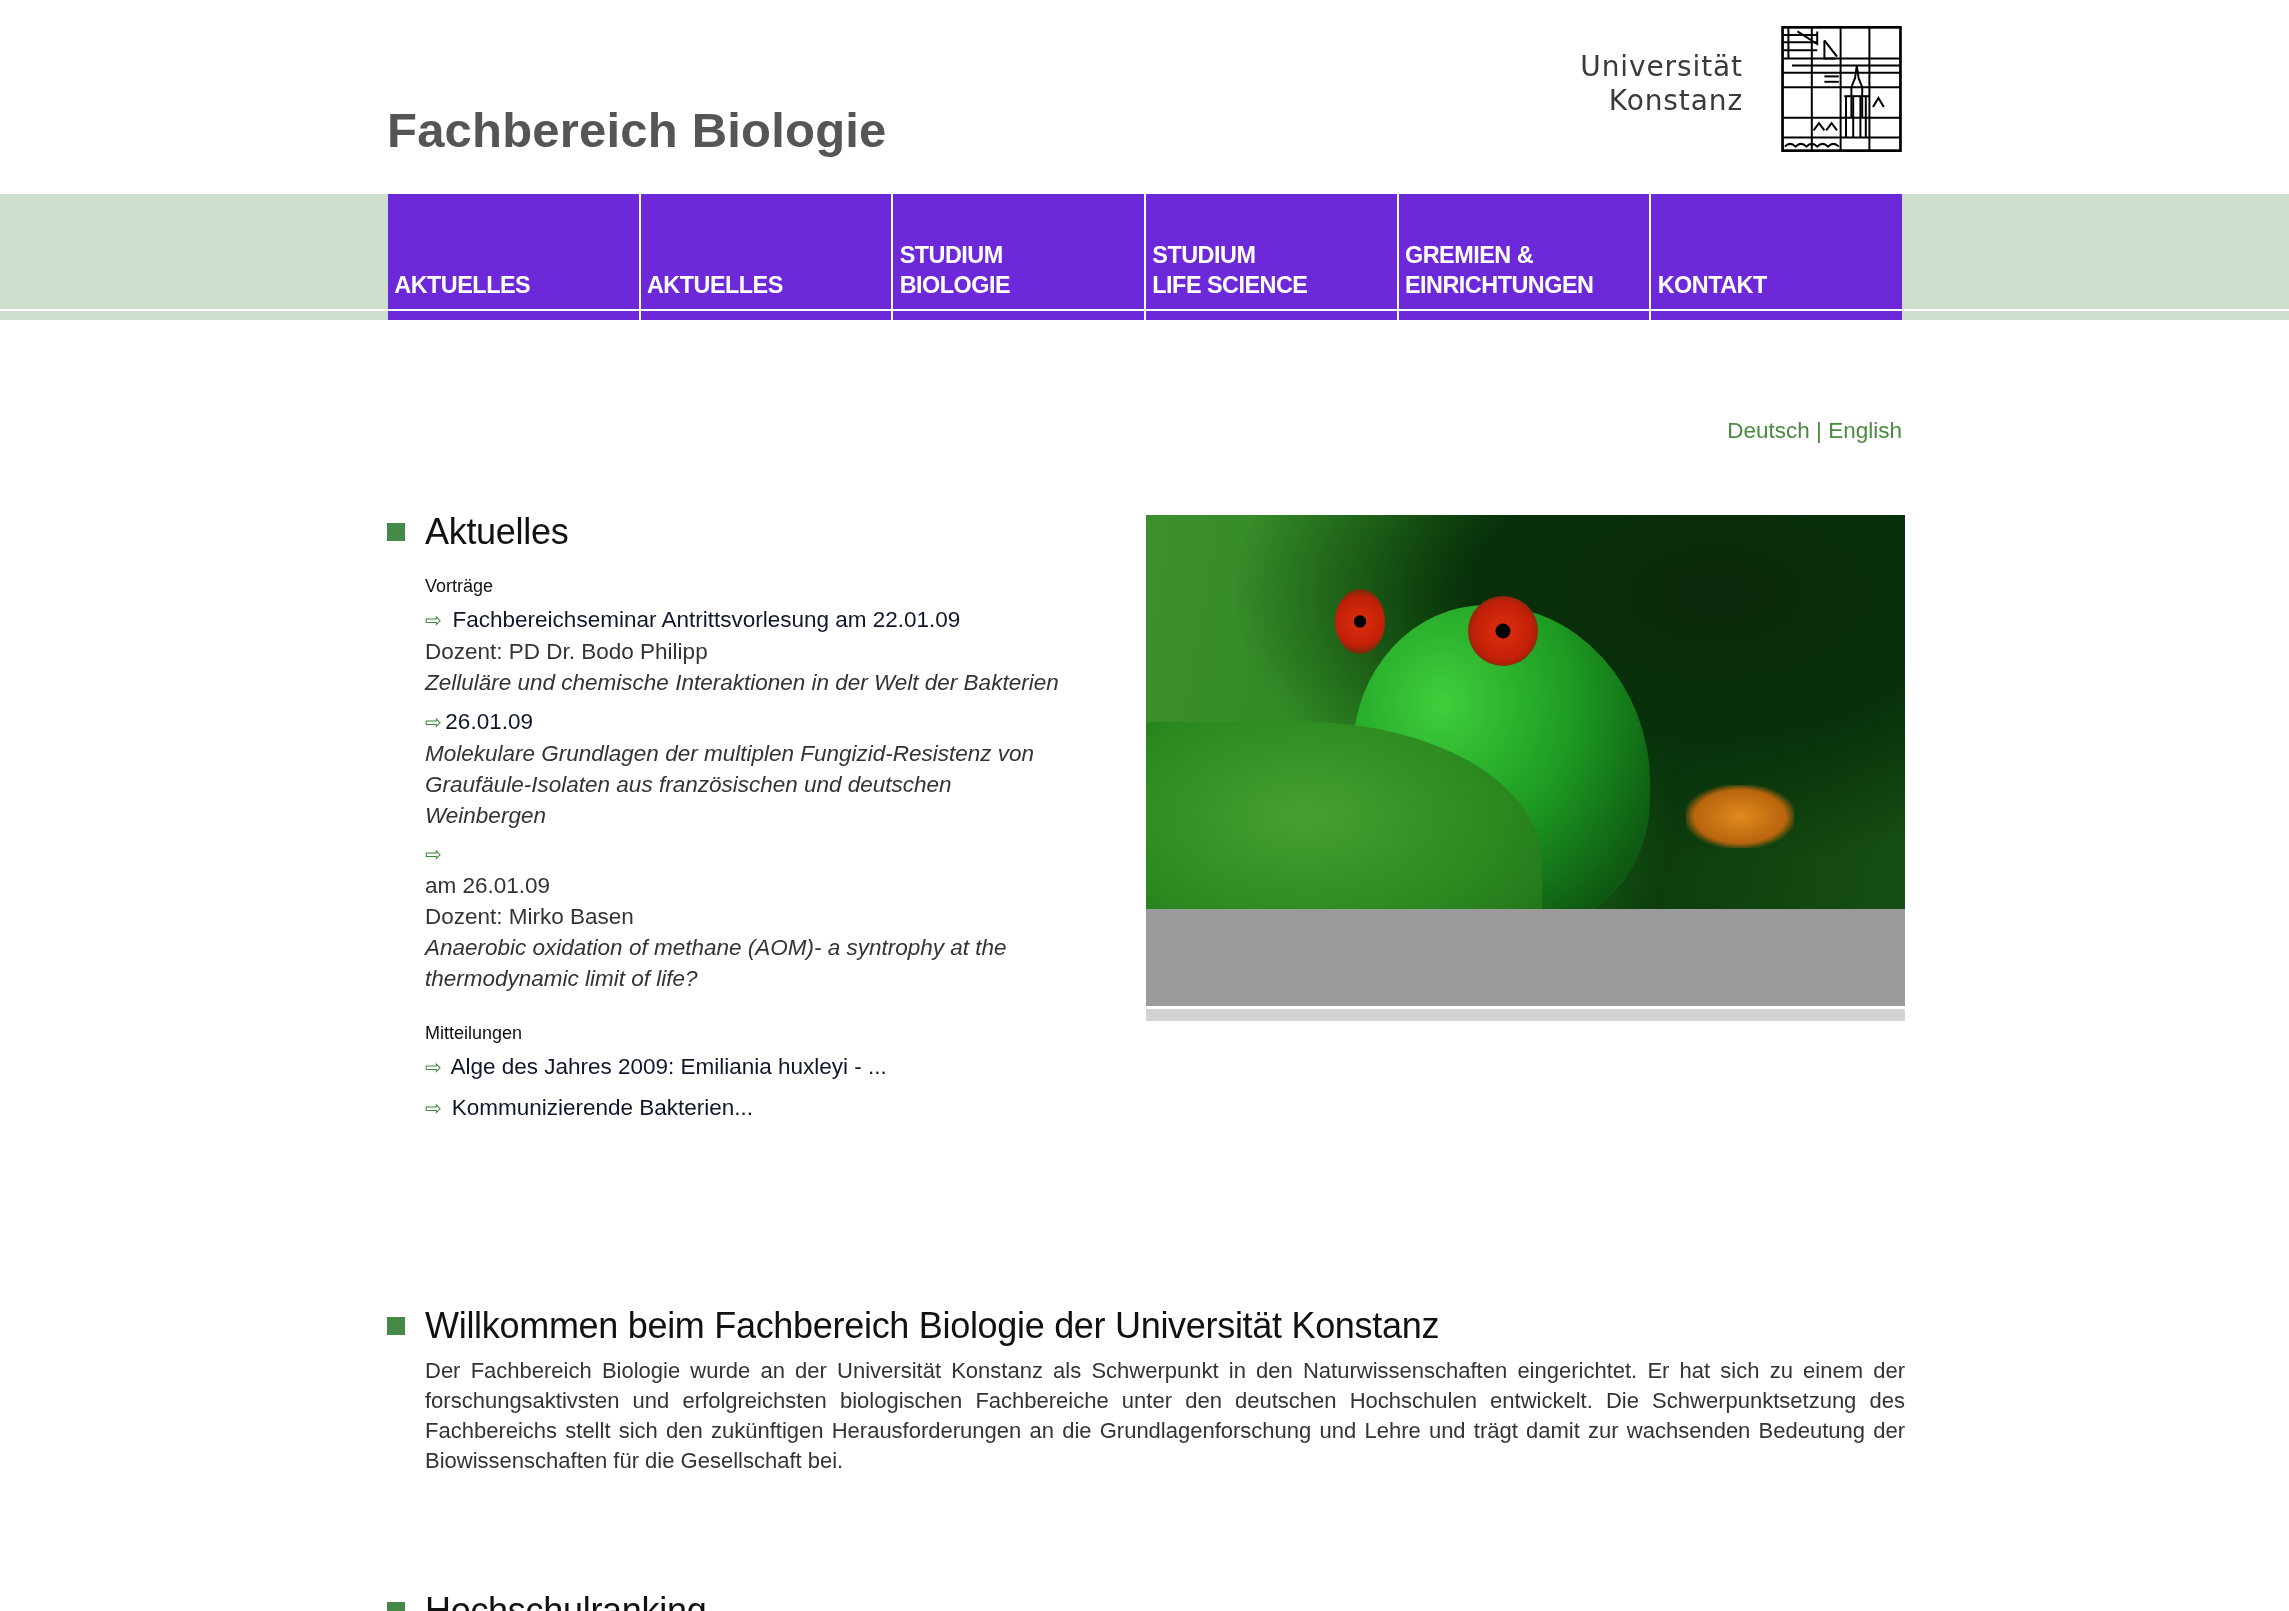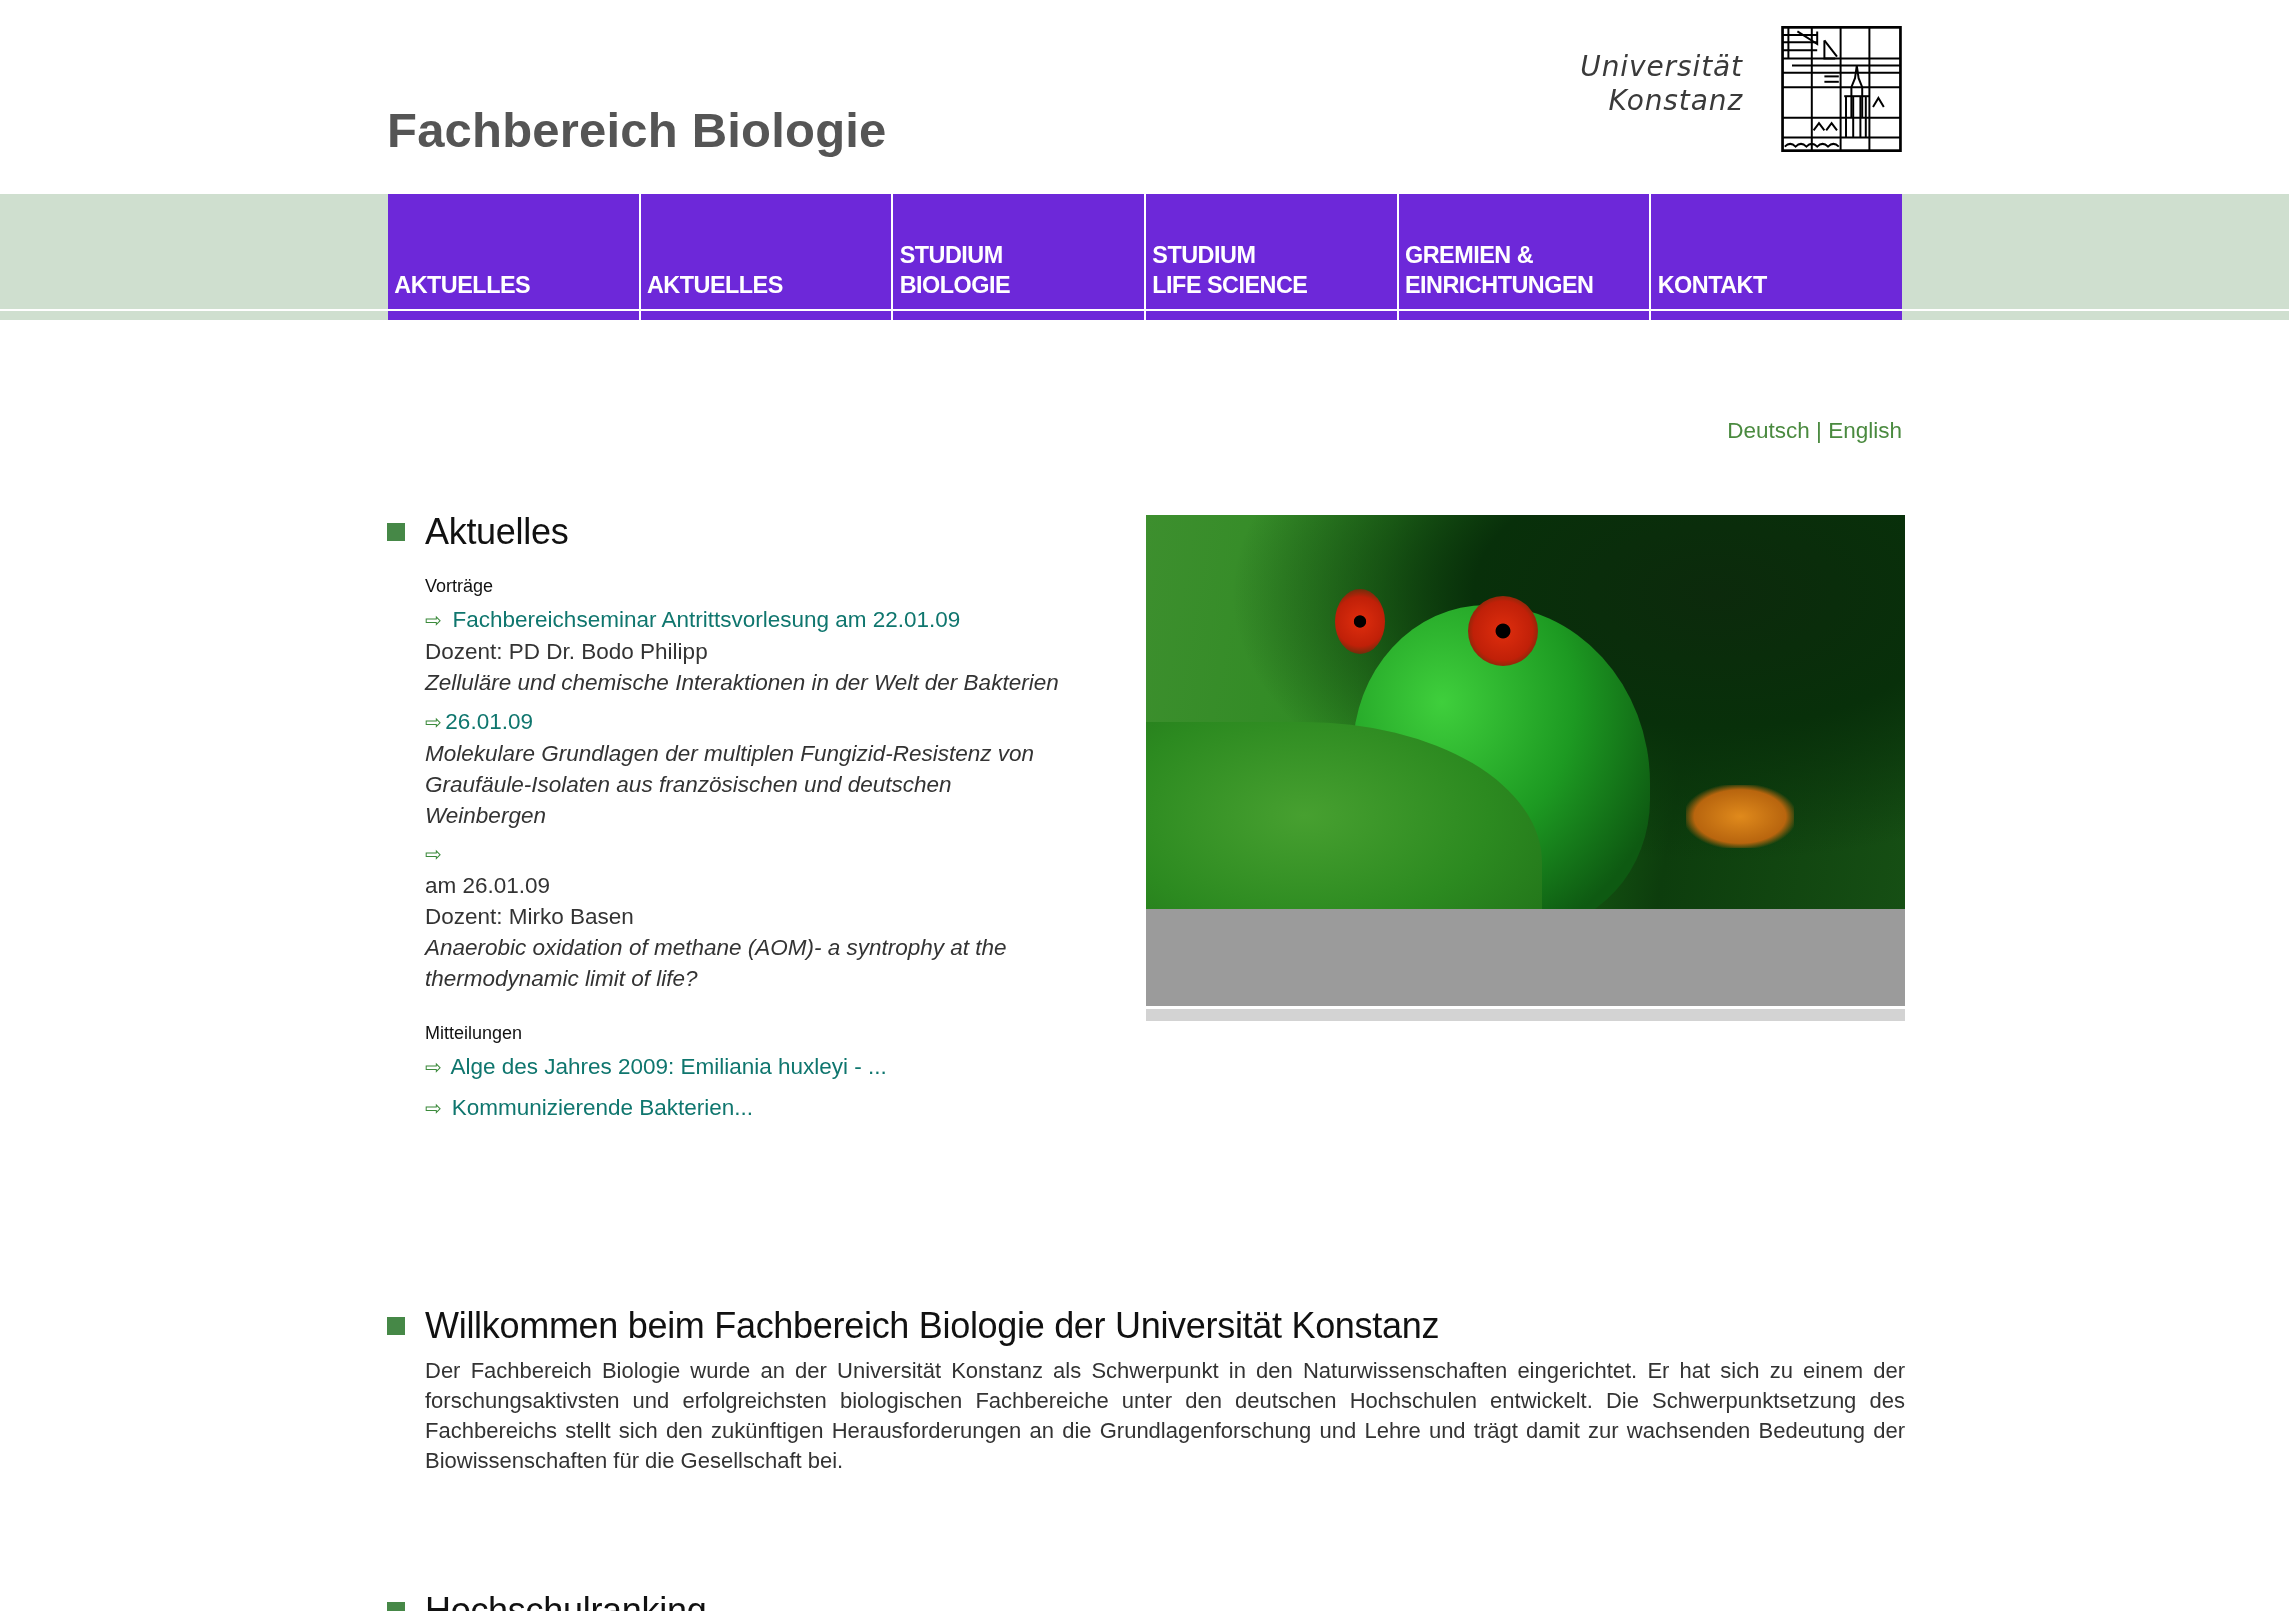--- a/index.html
+++ b/index.html
@@ -8,21 +8,20 @@
 
   
   .site-title {
     position: absolute; left: 387px; top: 102px;
     font-size: 49px; color: #555555; font-weight: bold; letter-spacing: 0.2px;
   }
   .uni-name {
     position: absolute; right: 547px; top: 50px; text-align: right;
     font-family: "DejaVu Sans", sans-serif; font-size: 28px; line-height: 34px; color: #3a3a3a;
     letter-spacing: 0.9px;
-    font-style: italic;
   }
   .uni-logo { position: absolute; left: 1781px; top: 26px; width: 121px; height: 126px; }
 
   
   .nav-bg {
     position: absolute; left: 0; top: 194px; width: 2290px; height: 126px;
     background: #cfdfcf;
   }
   .nav-bg .rule {
     position: absolute; left: 0; top: 115px; width: 100%; height: 1.8px; background: #ffffff;
@@ -65,21 +64,21 @@
   
   .news { position: absolute; left: 425px; top: 576px; width: 684px; }
   .news h3 { font-size: 18px; font-weight: normal; color: #111111; margin-bottom: 7.2px; }
   .news .entry { font-size: 22.5px; line-height: 31px; color: #333333; margin-bottom: 8px; }
   .news .entry .title-line { display: flex; align-items: baseline; }
   .news .arrow {
     color: #3c8a3c; font-size: 20px; margin-right: 10.8px; cursor: pointer; display: inline-block;
   }
   .news .arrow.tight { margin-right: 3.6px; }
   .news .italic { font-style: italic; }
-  .news a { color: #0f766e; text-decoration: none; cursor: pointer; }
+  .news a { color: #0f172a; text-decoration: none; cursor: pointer; }
   .news .mit { margin-top: 29px; }
   .news .mit-item { font-size: 22.5px; line-height: 31px; margin-bottom: 9px; }
 
   
   .hero {
     position: absolute; left: 1146px; top: 515px; width: 759px; height: 394px; overflow: hidden;
     background: radial-gradient(ellipse at 75% 20%, #0c2a0c 0%, #08300a 30%, transparent 60%),
                 linear-gradient(100deg, #3d8f2e 0%, #2e8a22 30%, #1b6b15 50%, #0d3d0d 70%, #164f14 100%);
   }
   .hero .leaf {

